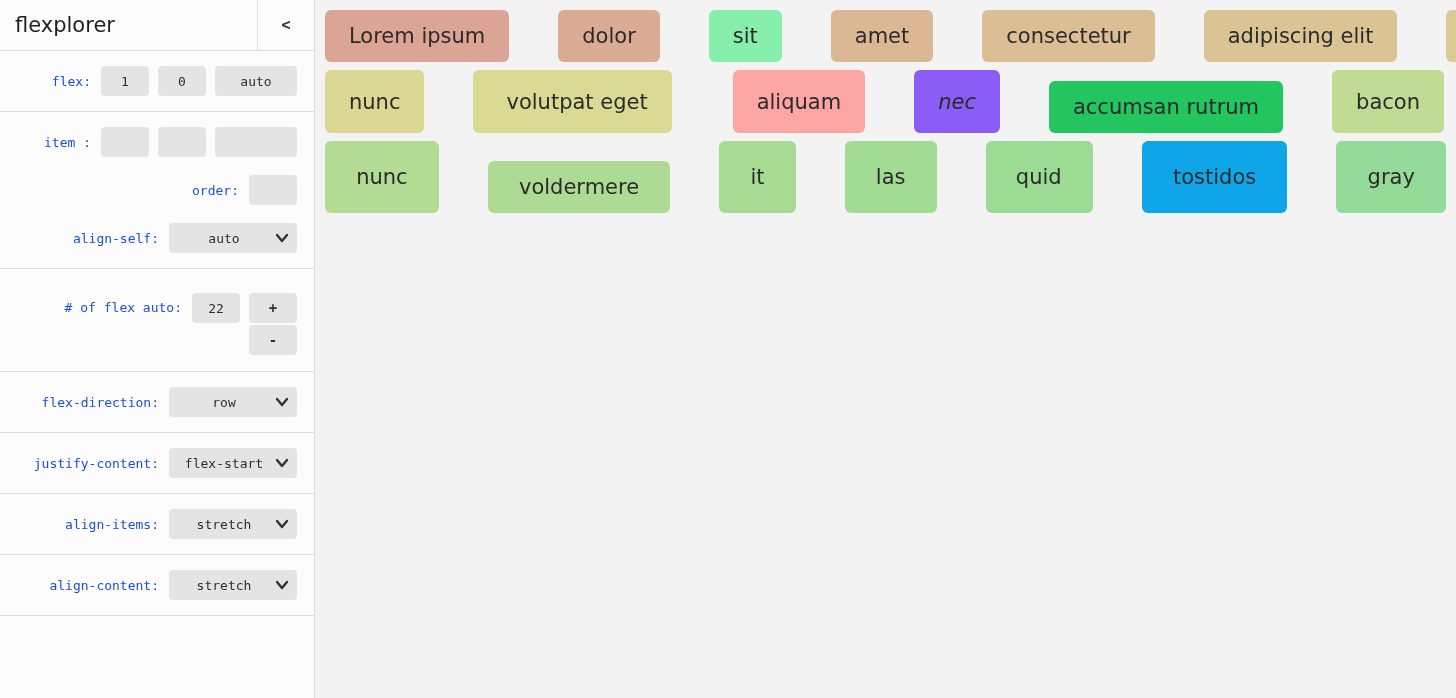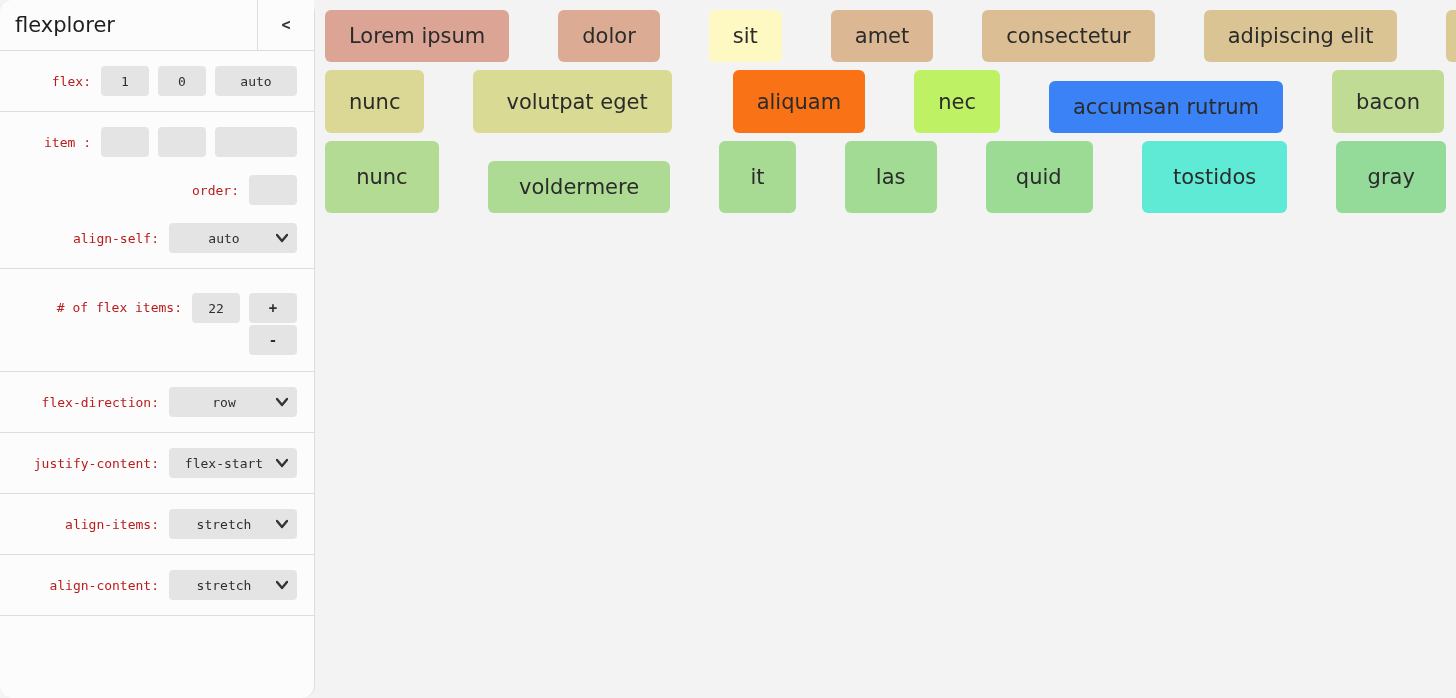--- a/index.html
+++ b/index.html
@@ -11,21 +11,20 @@
     color: #2e2e2e;
   }
 
   
   .sidebar {
     width: 315px;
     min-width: 315px;
     height: 100%;
     background: #fcfcfc;
     border-right: 1px solid #ddd;
-    border-radius: 13px;
   }
   .sidebar-header {
     height: 51px;
     display: flex;
     align-items: stretch;
     border-bottom: 1px solid #ddd;
   }
   .app-title {
     flex: 1;
     display: flex;
@@ -53,21 +52,21 @@
   }
   .ctrl-row {
     display: flex;
     align-items: center;
     justify-content: flex-end;
   }
   .ctrl-row + .ctrl-row { margin-top: 18px; }
   .ctrl-label {
     font-family: "DejaVu Sans Mono", monospace;
     font-size: 13px;
-    color: #b91c1c;
+    color: #1d4ed8;
     text-align: right;
     margin-right: 10px;
     white-space: pre;
   }
   .box {
     height: 30px;
     border: none;
     border-radius: 4px;
     background: #e4e4e4;
     font-family: "DejaVu Sans Mono", monospace;
@@ -179,21 +178,21 @@
         </select>
         <svg class="chev" width="12" height="10" viewBox="0 0 12 10">
             <polyline points="1,2 6,8 11,2" fill="none" stroke="#333" stroke-width="2.4" stroke-linecap="round" stroke-linejoin="round"></polyline>
           </svg>
       </span>
     </div>
   </div>
 
   <div class="section count">
     <div class="count-row">
-      <label class="ctrl-label"># of flex items:</label>
+      <label class="ctrl-label"># of flex auto:</label>
       <input class="box w-s" value="22" style="">
       <span class="stepper">
         <button>+</button>
         <button>-</button>
       </span>
     </div>
   </div>
 
   <div class="section">
     <div class="ctrl-row">
@@ -250,37 +249,37 @@
           </svg>
       </span>
     </div>
   </div>
 </aside>
 
 <main class="flex-canvas">
     <div class="flex-row">
       <div class="flex-item" style="background: rgb(219, 164, 148);">Lorem ipsum</div>
       <div class="flex-item" style="background: rgb(219, 171, 148);">dolor</div>
-      <div class="flex-item" style="background: #fef9c3;">sit</div>
+      <div class="flex-item" style="background: #86efac;">sit</div>
       <div class="flex-item" style="background: rgb(219, 183, 148);">amet</div>
       <div class="flex-item" style="background: rgb(219, 190, 148);">consectetur</div>
       <div class="flex-item" style="background: rgb(219, 196, 148);">adipiscing elit</div>
       <div class="flex-item" style="background: rgb(219, 202, 148);">nunc</div>
     </div>
     <div class="flex-row">
       <div class="flex-item" style="background: rgb(219, 215, 148);">nunc</div>
       <div class="flex-item" style="background: rgb(217, 219, 148); padding-left: 33px;">volutpat eget</div>
-      <div class="flex-item" style="background: #f97316; margin-left: 16px;">aliquam</div>
-      <div class="flex-item" style="background: #bef264;">nec</div>
-      <div class="flex-item" style="background: #3b82f6; margin-top: 15px;">accumsan rutrum</div>
+      <div class="flex-item" style="background: #fca5a5; margin-left: 16px;">aliquam</div>
+      <div class="flex-item" style="background: #8b5cf6; font-style: italic;">nec</div>
+      <div class="flex-item" style="background: #22c55e; margin-top: 15px;">accumsan rutrum</div>
       <div class="flex-item" style="background: rgb(192, 219, 148);">bacon</div>
       <div class="flex-item" style="background: rgb(186, 219, 148);">maecenas</div>
     </div>
     <div class="flex-row">
       <div class="flex-item" style="background: rgb(180, 219, 148);">nunc</div>
       <div class="flex-item" style="background: rgb(173, 219, 148); margin-top: 24px;">voldermere</div>
       <div class="flex-item" style="background: rgb(167, 219, 148);">it</div>
       <div class="flex-item" style="background: rgb(161, 219, 148);">las</div>
       <div class="flex-item" style="background: rgb(155, 219, 148); padding-left: 23px;">quid</div>
-      <div class="flex-item" style="background: #5eead4;">tostidos</div>
+      <div class="flex-item" style="background: #0ea5e9;">tostidos</div>
       <div class="flex-item" style="background: rgb(148, 219, 154);">gray</div>
     </div>
   </main>
 
 </body></html>

